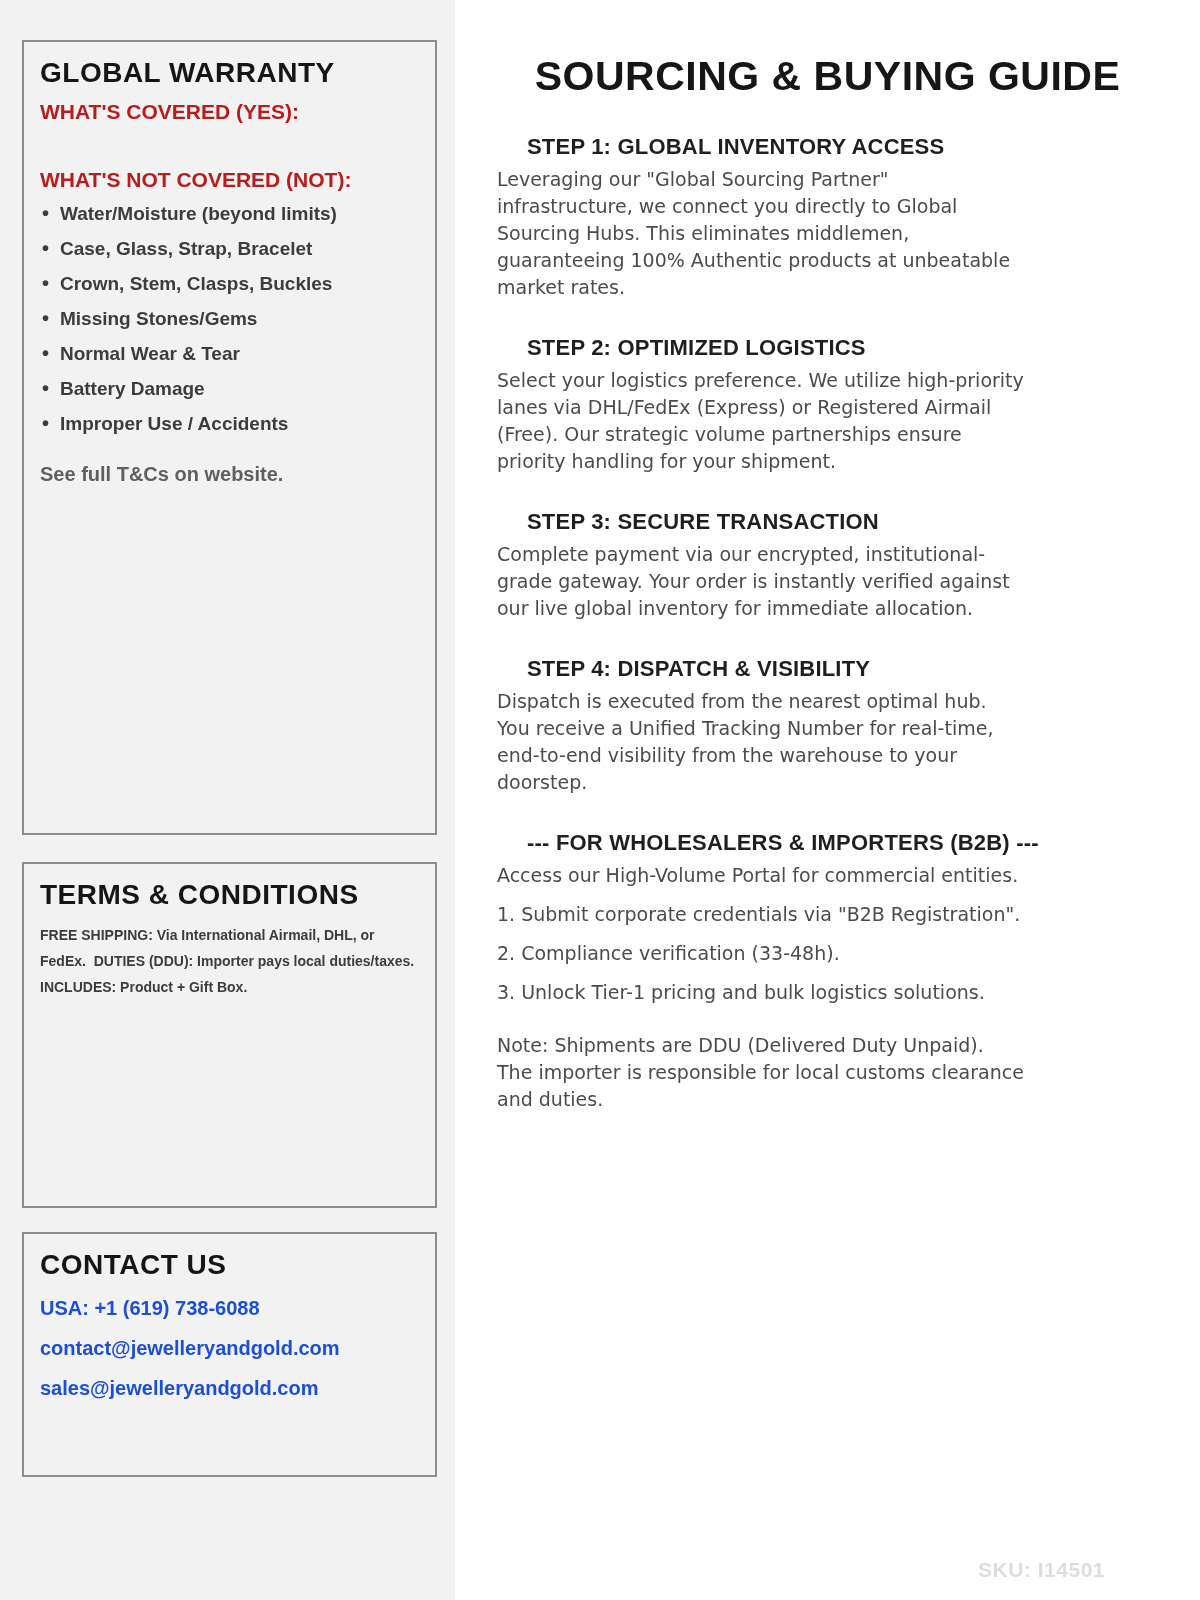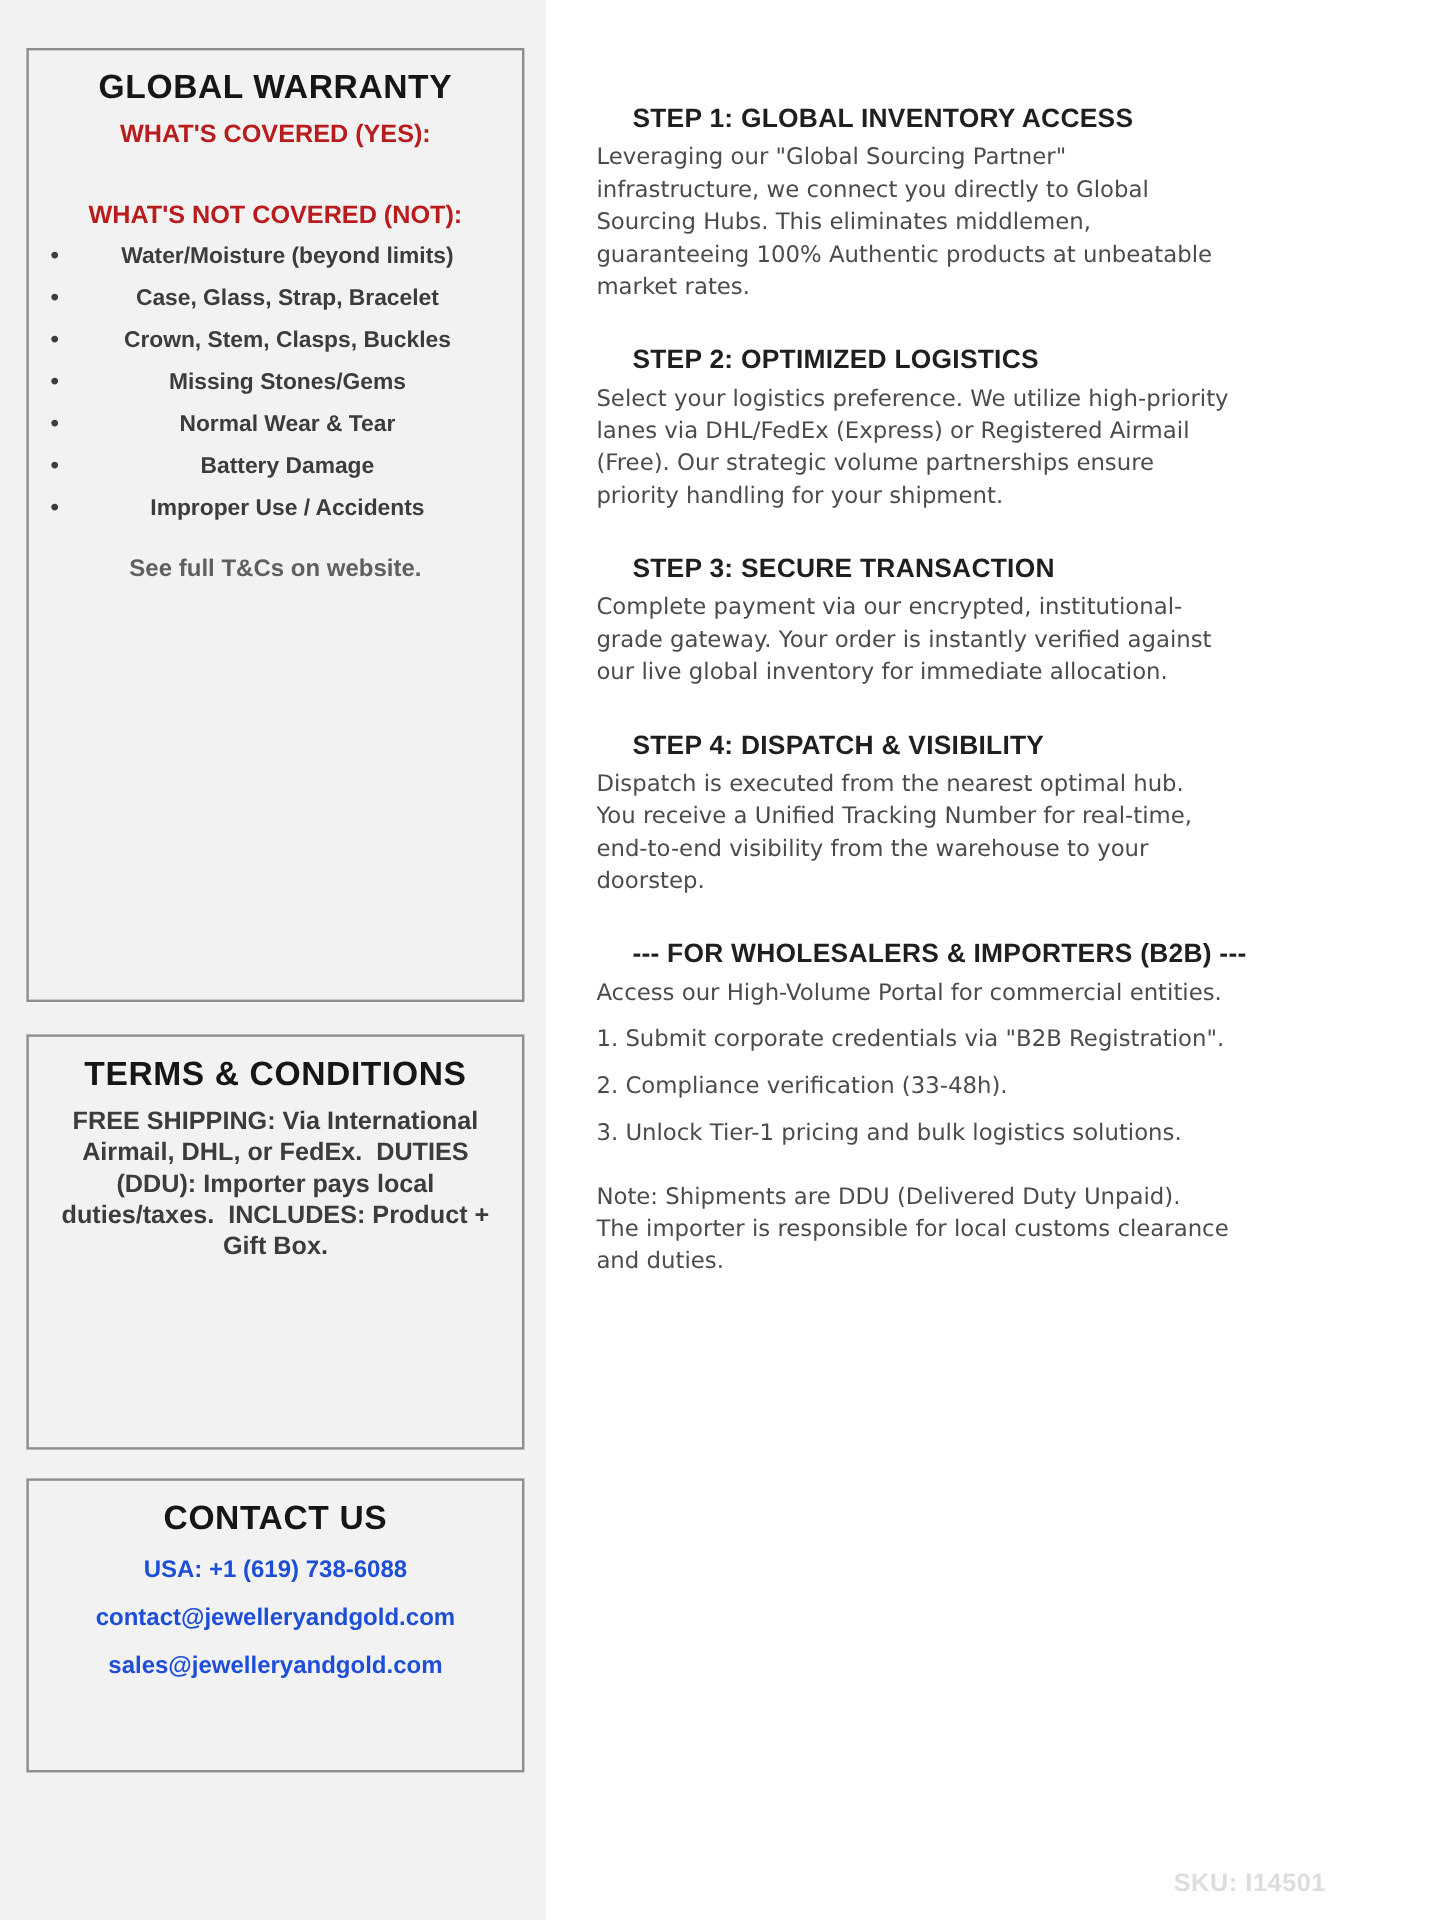--- a/index.html
+++ b/index.html
@@ -10,21 +10,20 @@
     font-family: "Liberation Sans", sans-serif;
     overflow: hidden;
   }
 
   
   .sidebar {
     position: absolute;
     left: 0; top: 0;
     width: 455px; height: 1600px;
     background: #f2f2f2;
-    text-align: center;
   }
   .side-box {
     position: absolute;
     left: 22px;
     width: 415px;
     border: 2px solid #8d8d8d;
     background: #f2f2f2;
     padding: 14px 16px;
   }
   .box-warranty { top: 40px;  height: 795px; }
@@ -65,21 +64,21 @@
   }
   .side-footnote {
     margin-top: 26px;
     font-size: 20px;
     font-weight: 700;
     color: #5f5f5f;
     line-height: 24px;
   }
   .terms-body {
     margin-top: 10px;
-    font-size: 21px;
+    font-size: 14px;
     font-weight: 700;
     color: #3c3c3c;
     line-height: 26px;
     white-space: pre-wrap;
   }
   .contact-line {
     margin-top: 10px;
     font-size: 20px;
     font-weight: 700;
     color: #1d4ed8;
@@ -164,20 +163,21 @@
   <div class="side-box box-contact">
     <div class="side-title">CONTACT US</div>
     <div class="contact-line" style="margin-top:14px;">USA: +1 (619) 738-6088</div>
     <div class="contact-line">contact@jewelleryandgold.com</div>
     <div class="contact-line">sales@jewelleryandgold.com</div>
   </div>
 
 </div>
 
 <div class="main">
+  <div class="main-title">SOURCING &amp; BUYING GUIDE</div>
 
   <div class="guide">
 
     <div class="step-heading">STEP 1: GLOBAL INVENTORY ACCESS</div>
     <div class="step-body">Leveraging our "Global Sourcing Partner" infrastructure, we connect you directly to Global Sourcing Hubs. This eliminates middlemen, guaranteeing 100% Authentic products at unbeatable market rates.</div>
 
     <div class="step-heading">STEP 2: OPTIMIZED LOGISTICS</div>
     <div class="step-body">Select your logistics preference. We utilize high-priority lanes via DHL/FedEx (Express) or Registered Airmail (Free). Our strategic volume partnerships ensure priority handling for your shipment.</div>
 
     <div class="step-heading">STEP 3: SECURE TRANSACTION</div>

